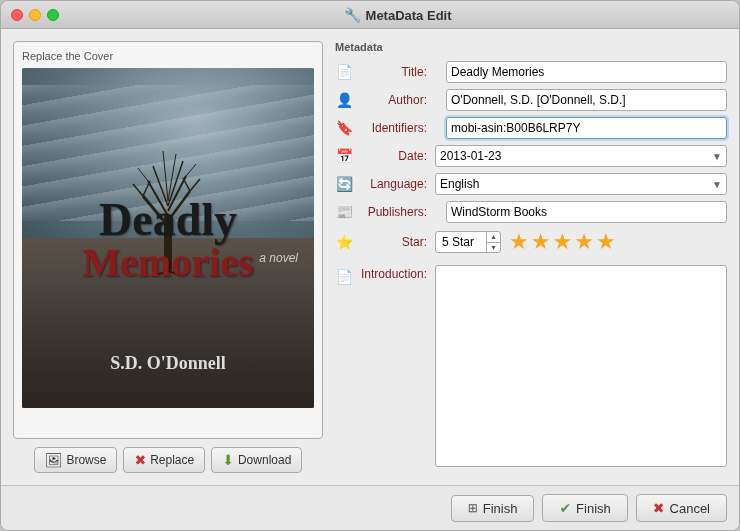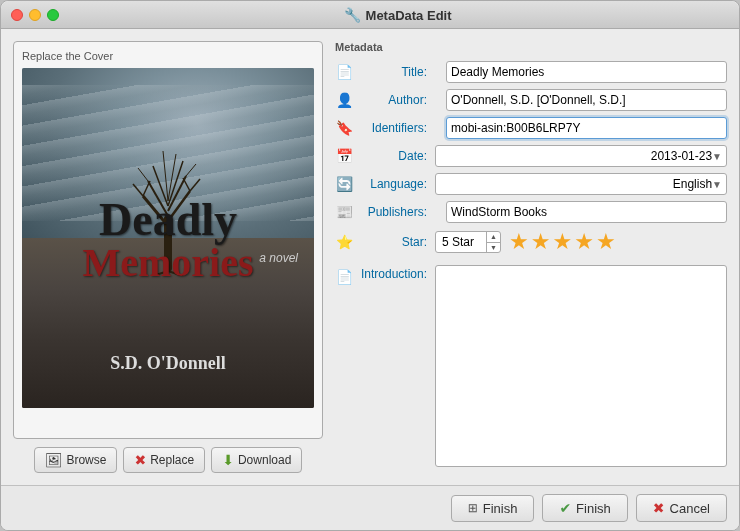--- a/index.html
+++ b/index.html
@@ -214,21 +214,21 @@
       display: flex;
       align-items: center;
       justify-content: center;
       font-size: 14px;
       flex-shrink: 0;
     }
     .field-label {
       width: 72px;
       text-align: right;
       font-size: 12px;
-      color: #0369a1;
+      color: #7f1d1d;
       flex-shrink: 0;
       padding-right: 4px;
     }
     .field-input {
       flex: 1;
       height: 22px;
       border: 1px solid #aaa;
       border-radius: 3px;
       padding: 0 4px;
       font-size: 12px;
@@ -243,21 +243,21 @@
     .field-input-select {
       flex: 1;
       height: 22px;
       border: 1px solid #aaa;
       border-radius: 3px;
       padding: 0 4px;
       font-size: 12px;
       background: white;
       display: flex;
       align-items: center;
-      justify-content: flex-end;
+      justify-content: space-between;
       cursor: pointer;
     }
     .field-input-select .dropdown-arrow {
       font-size: 10px;
       color: #666;
     }
     .star-row {
       display: flex;
       align-items: center;
       gap: 0;

